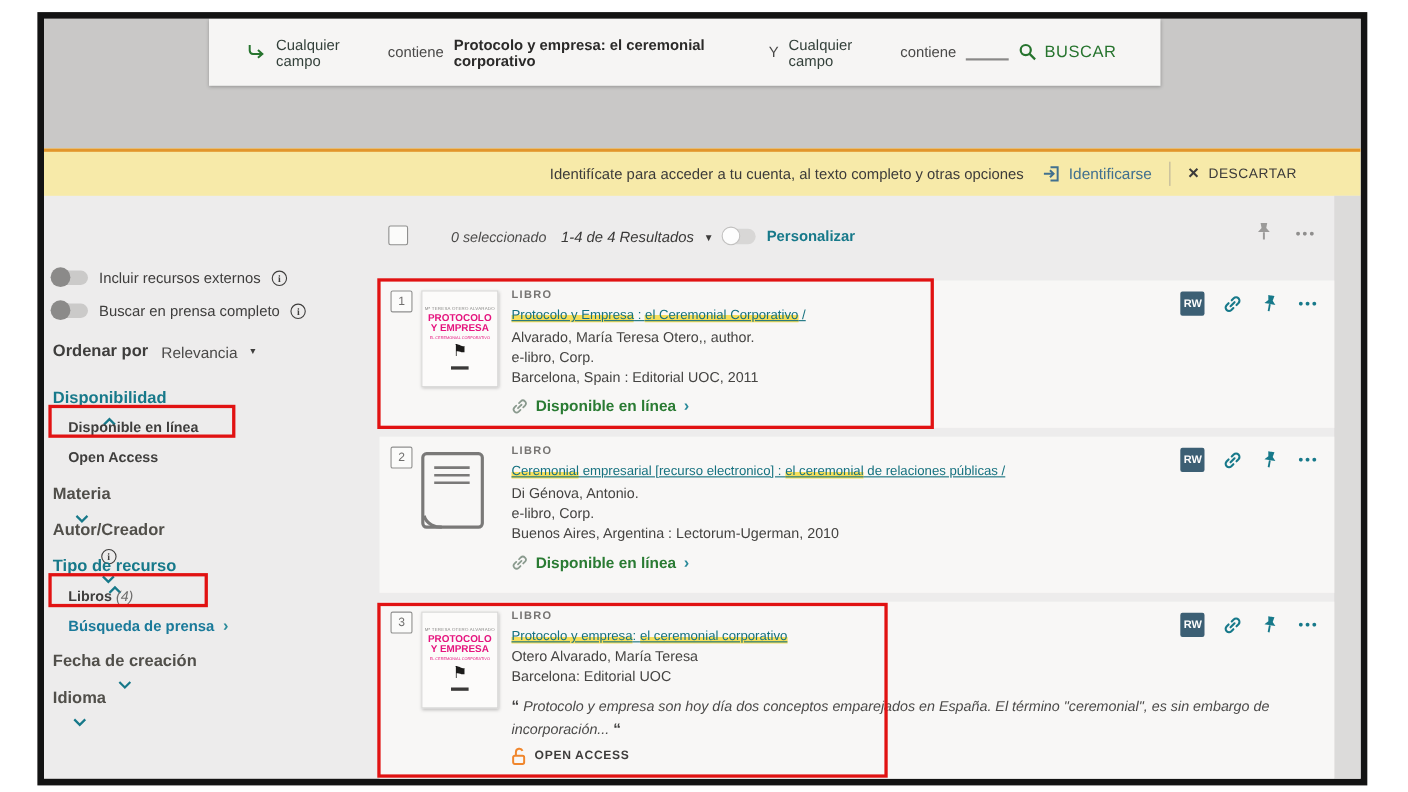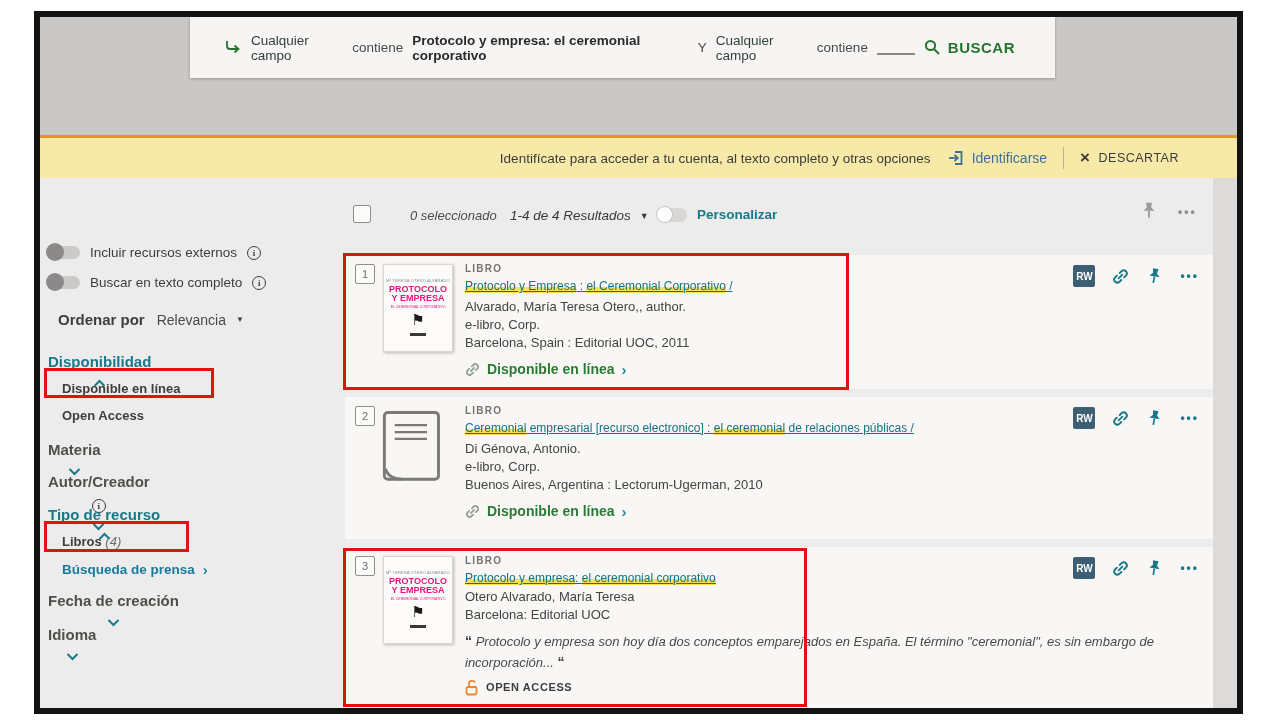--- a/index.html
+++ b/index.html
@@ -9,39 +9,39 @@
 
   
   .hdr { position:absolute; left:0; top:0; width:100%; height:118px; background:#c9c8c7; }
   .sbox { position:absolute; left:150px; top:0; width:865px; height:61px; background:#f6f5f4; box-shadow:0 1px 3px rgba(0,0,0,.25); }
   .sbox-row { display:flex; align-items:center; height:100%; padding:0 34px; gap:9px; font-size:13.5px; color:#3e3d3c; }
   .sb-field { color:#33403a; }
   .sb-op { color:#4a4948; }
   .sb-query { font-weight:bold; color:#2b2a29; }
   .sb-bool { color:#4a4948; }
   .sb-input { display:inline-block; width:42px; border-bottom:2px solid #8a8988; height:14px; }
-  .buscar { margin-left:auto; margin-right:6px; display:flex; align-items:center; gap:7px; color:#27742e; font-size:15px; font-weight:bold; letter-spacing:.5px; cursor:pointer; }
+  .buscar { margin-left:auto; margin-right:6px; display:flex; align-items:center; gap:7px; color:#27742e; font-size:15px; font-weight:normal; letter-spacing:.5px; cursor:pointer; }
 
   
   .banner { position:absolute; left:0; top:118px; width:100%; height:43px; background:#f7eaa9; border-top:3px solid #e2962c; display:flex; align-items:center; justify-content:flex-end; gap:16px; padding-right:58px; font-size:13.5px; color:#3c3b3a; }
   .signin { display:flex; align-items:center; gap:7px; color:#41708f; font-size:14px; cursor:pointer; }
   .bn-div { width:1px; height:22px; background:#b9b29a; }
   .dismiss { display:flex; align-items:center; gap:8px; font-size:12.5px; letter-spacing:.5px; color:#3c3b3a; cursor:pointer; }
   .dismiss .x { font-size:17px; font-weight:bold; }
 
   
   .gutter { position:absolute; right:0; top:161px; width:24px; height:530px; background:#dcdbda; }
 
   
   .sb-title { position:absolute; left:8px; top:184px; font-size:19px; color:#716f6e; }
   .tgl-row { position:absolute; left:8px; display:flex; align-items:center; gap:10px; font-size:13.5px; color:#3e3d3c; }
   .pill { position:relative; width:32px; height:13px; background:#cbcac9; border-radius:7px; flex:0 0 auto; }
   .knob { position:absolute; left:-2px; top:-3px; width:18px; height:18px; border-radius:50%; background:#8b8a89; }
   .info { display:inline-flex; align-items:center; justify-content:center; width:14px; height:14px; border:1.5px solid #3e3d3c; border-radius:50%; font-size:9px; font-weight:bold; font-family:"Liberation Serif", serif; color:#3e3d3c; }
-  .sort-row { position:absolute; left:18px; top:294px; display:flex; align-items:center; gap:12px; }
+  .sort-row { position:absolute; left:8px; top:294px; display:flex; align-items:center; gap:12px; }
   .sort-lbl { font-size:15px; font-weight:bold; color:#3e3d3c; }
   .sort-val { font-size:14px; color:#4a4948; display:flex; gap:10px; align-items:center; cursor:pointer; }
   .caret { font-size:8px; color:#3e3d3c; }
   .facet { position:absolute; left:8px; display:flex; align-items:center; gap:9px; font-size:15px; font-weight:bold; cursor:pointer;flex-direction:column; }
   .facet.teal { color:#17798a; }
   .facet.grey { color:#514f4a; }
   .fval { position:absolute; left:22px; font-size:13px; font-weight:bold; color:#3f3e3d; cursor:pointer; }
   .fcount { font-style:italic; font-weight:normal; color:#6f6e6d; }
   .press { position:absolute; left:22px; display:flex; gap:8px; align-items:center; font-size:13.5px; font-weight:bold; color:#1a7a9a; cursor:pointer; }
   .chev-r { color:#2a8a9a; font-size:15px; font-weight:bold; }
@@ -155,21 +155,21 @@
     <span class="pill">
           <span class="knob"></span>
         </span>
     <span>Incluir recursos externos</span>
     <span class="info">i</span>
   </div>
   <div class="tgl-row" style="top:258px">
     <span class="pill">
           <span class="knob"></span>
         </span>
-    <span>Buscar en texto completo</span>
+    <span>Buscar en prensa completo</span>
     <span class="info">i</span>
   </div>
 
   <div class="sort-row">
     <span class="sort-lbl">Ordenar por</span>
     <span class="sort-val">
       <span>Relevancia</span>
       <span class="caret">▼</span>
     </span>
   </div>

